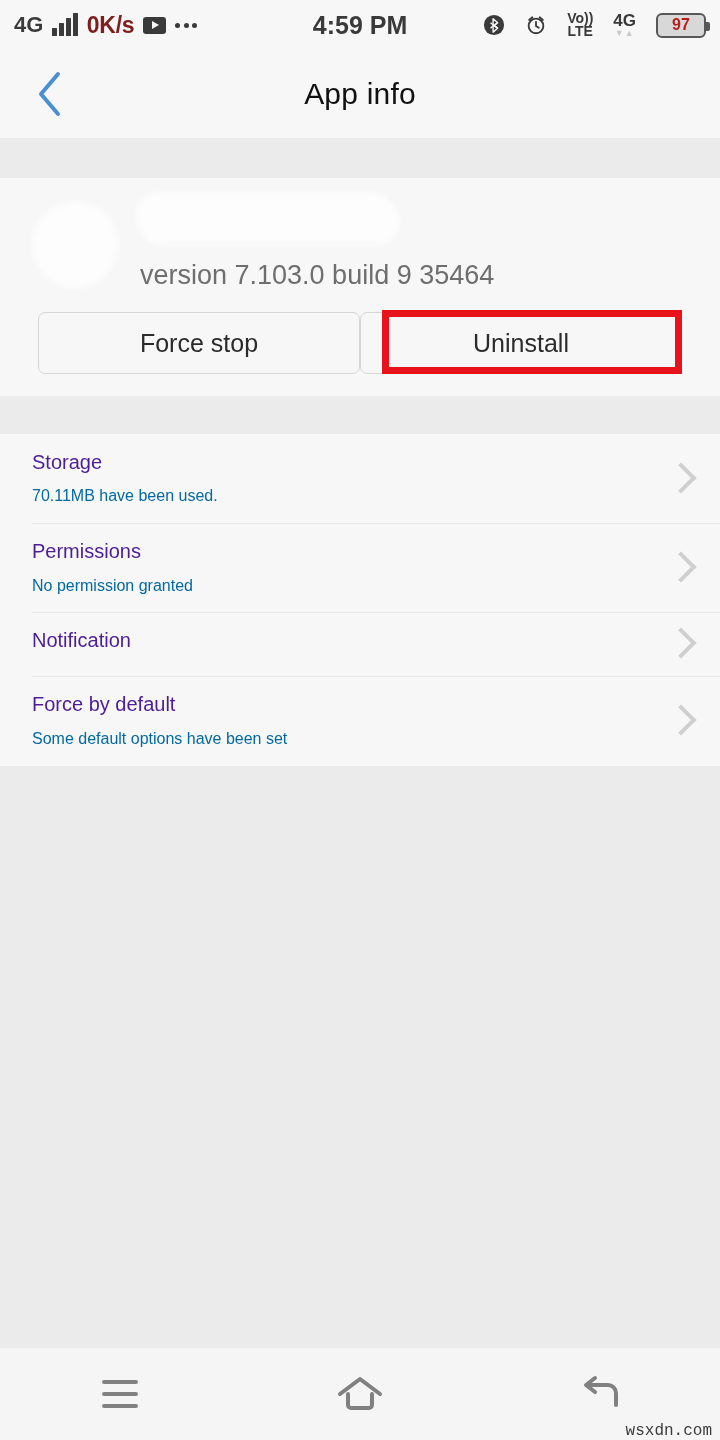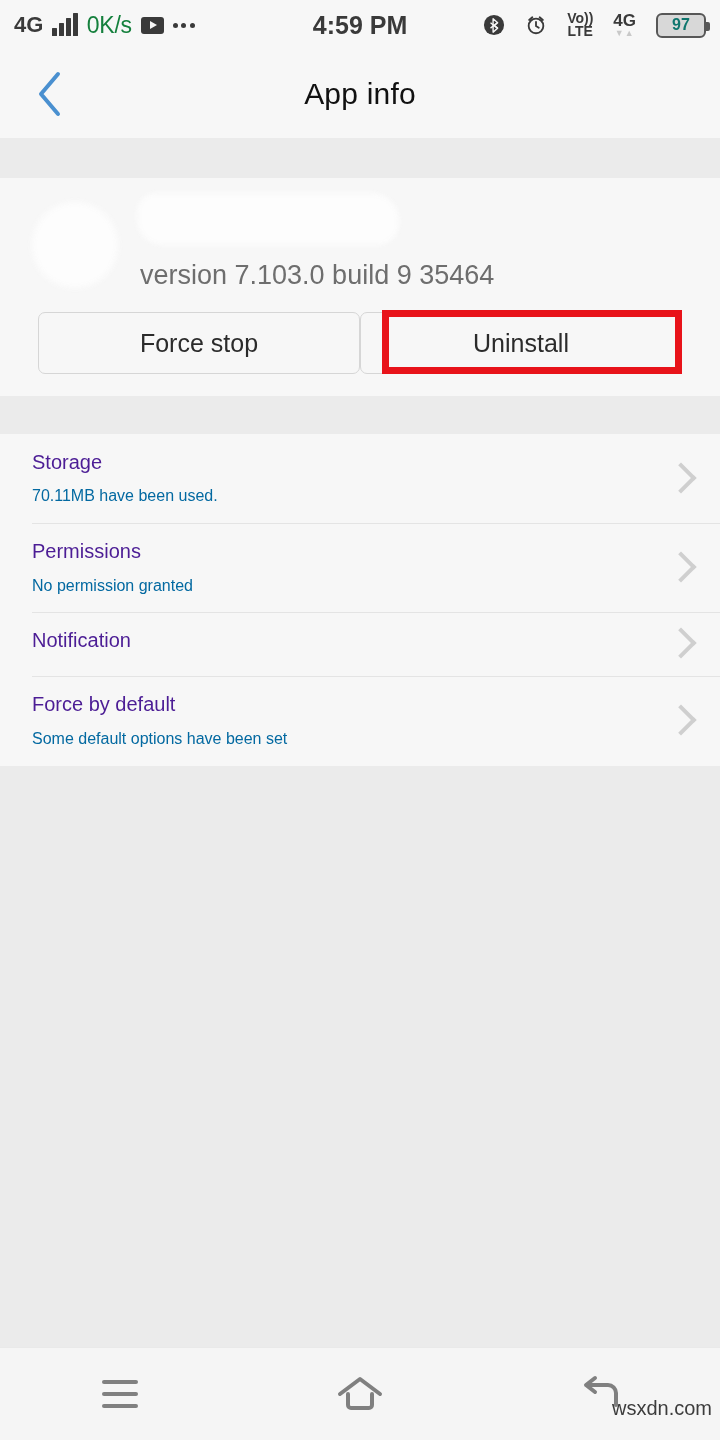--- a/index.html
+++ b/index.html
@@ -41,22 +41,22 @@
     gap: 9px;
   }
   .sb-right {
     display: flex;
     align-items: center;
     gap: 20px;
     margin-left: auto;
   }
   .sb-text {
     font-size: 23px;
-    font-weight: normal;
-    color: #15803d;
+    font-weight: bold;
+    color: #7f1d1d;
     letter-spacing: -0.3px;
     line-height: 1;
   }
   .sb-net {
     font-size: 22px;
     font-weight: bold;
     color: #3a3a3a;
     line-height: 1;
   }
   .signal-bars {
@@ -158,21 +158,21 @@
     right: -6px;
     top: 7px;
     width: 4px;
     height: 9px;
     background: #575757;
     border-radius: 0 2px 2px 0;
   }
   .battery span {
     font-size: 16px;
     font-weight: bold;
-    color: #0f766e;
+    color: #b91c1c;
     line-height: 1;
   }
 
   
   .title-bar {
     height: 88px;
     background: #f7f7f7;
     position: relative;
     display: flex;
     align-items: center;
@@ -362,24 +362,24 @@
   }
   .menu-icon i {
     display: block;
     height: 4px;
     background: #808080;
     border-radius: 2px;
   }
   .watermark {
     position: absolute;
     right: 8px;
-    bottom: 20px;
-    font-size: 20px;
+    bottom: 0;
+    font-size: 16px;
     color: #3c3c3c;
-    font-family: Liberation Sans, sans-serif;
+    font-family: Liberation Mono, monospace;
   }
 </style>
 </head>
 <body>
 
 <div class="phone">
 
   <div class="status-bar">
     <div class="sb-left">
       <span class="sb-net">4G</span>

